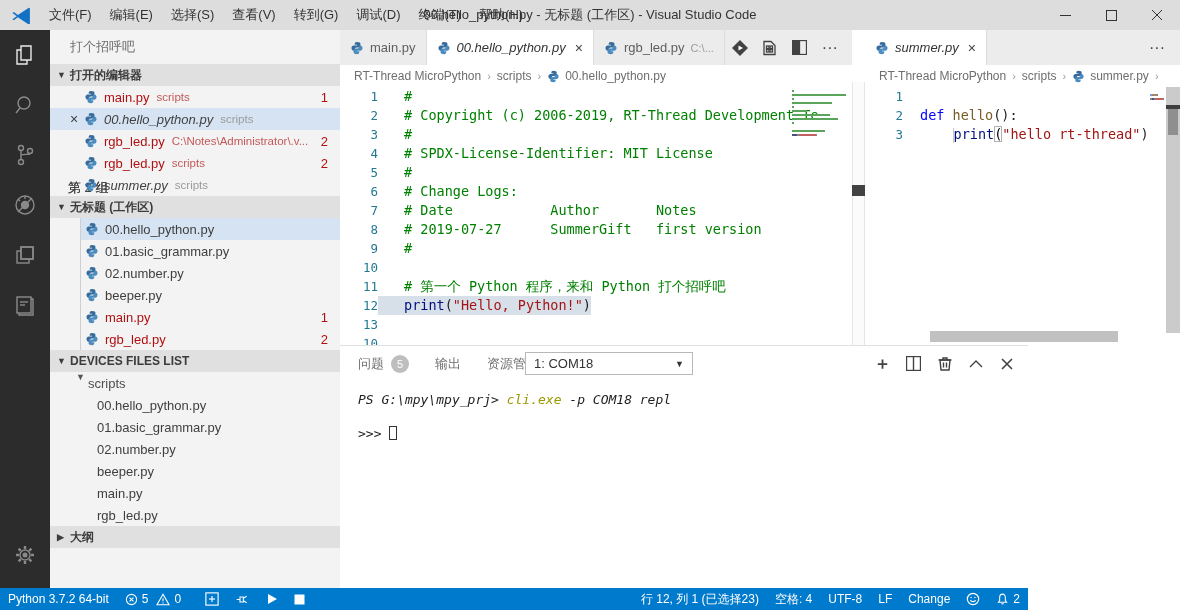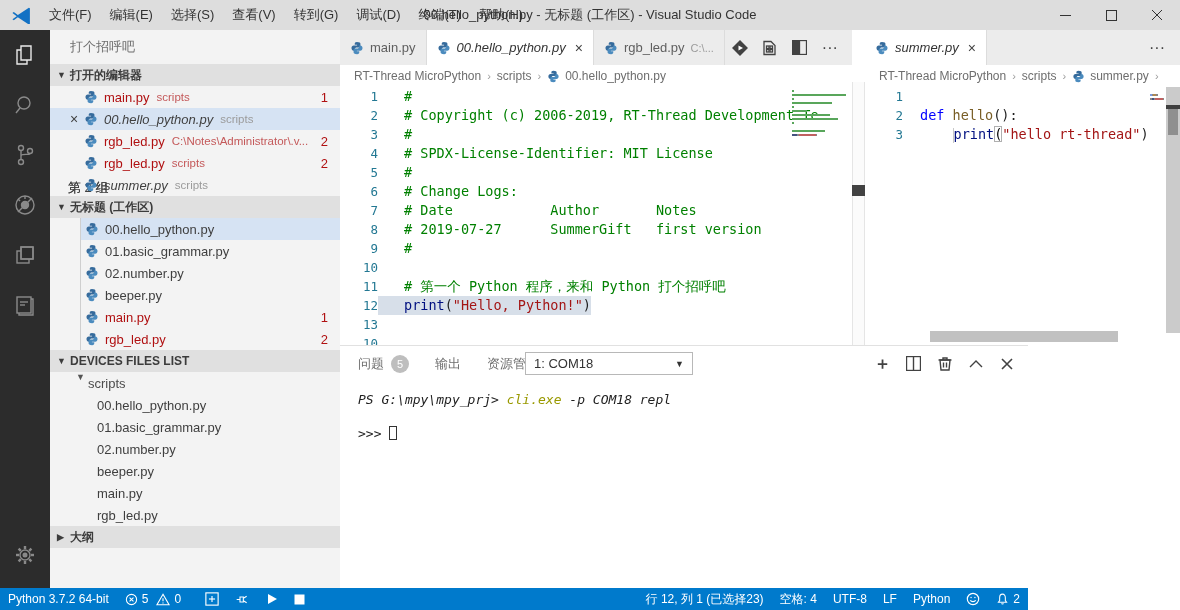--- a/index.html
+++ b/index.html
@@ -615,21 +615,21 @@
     <div class="sb-item">
         <svg width="11" height="11" viewBox="0 0 11 11">
           <rect x="0.5" y="0.5" width="10" height="10" fill="#fff" stroke="none"></rect>
         </svg>
       </div>
     <div class="sb-right" id="sb-right">
         <div class="sb-item">行 12, 列 1 (已选择23)</div>
         <div class="sb-item">空格: 4</div>
         <div class="sb-item">UTF-8</div>
         <div class="sb-item">LF</div>
-        <div class="sb-item">Python</div>
+        <div class="sb-item">Change</div>
         <div class="sb-item">
           <svg width="14" height="14" viewBox="0 0 16 16">
             <circle cx="8" cy="8" r="6.5"></circle>
             <circle cx="5.8" cy="6.3" r="0.8" fill="#fff" stroke="none"></circle>
             <circle cx="10.2" cy="6.3" r="0.8" fill="#fff" stroke="none"></circle>
             <path d="M5 9.5 C6 11.5 10 11.5 11 9.5"></path>
           </svg>
         </div>
         <div class="sb-item">
           <svg width="13" height="14" viewBox="0 0 16 16" style="margin-right:4px">

